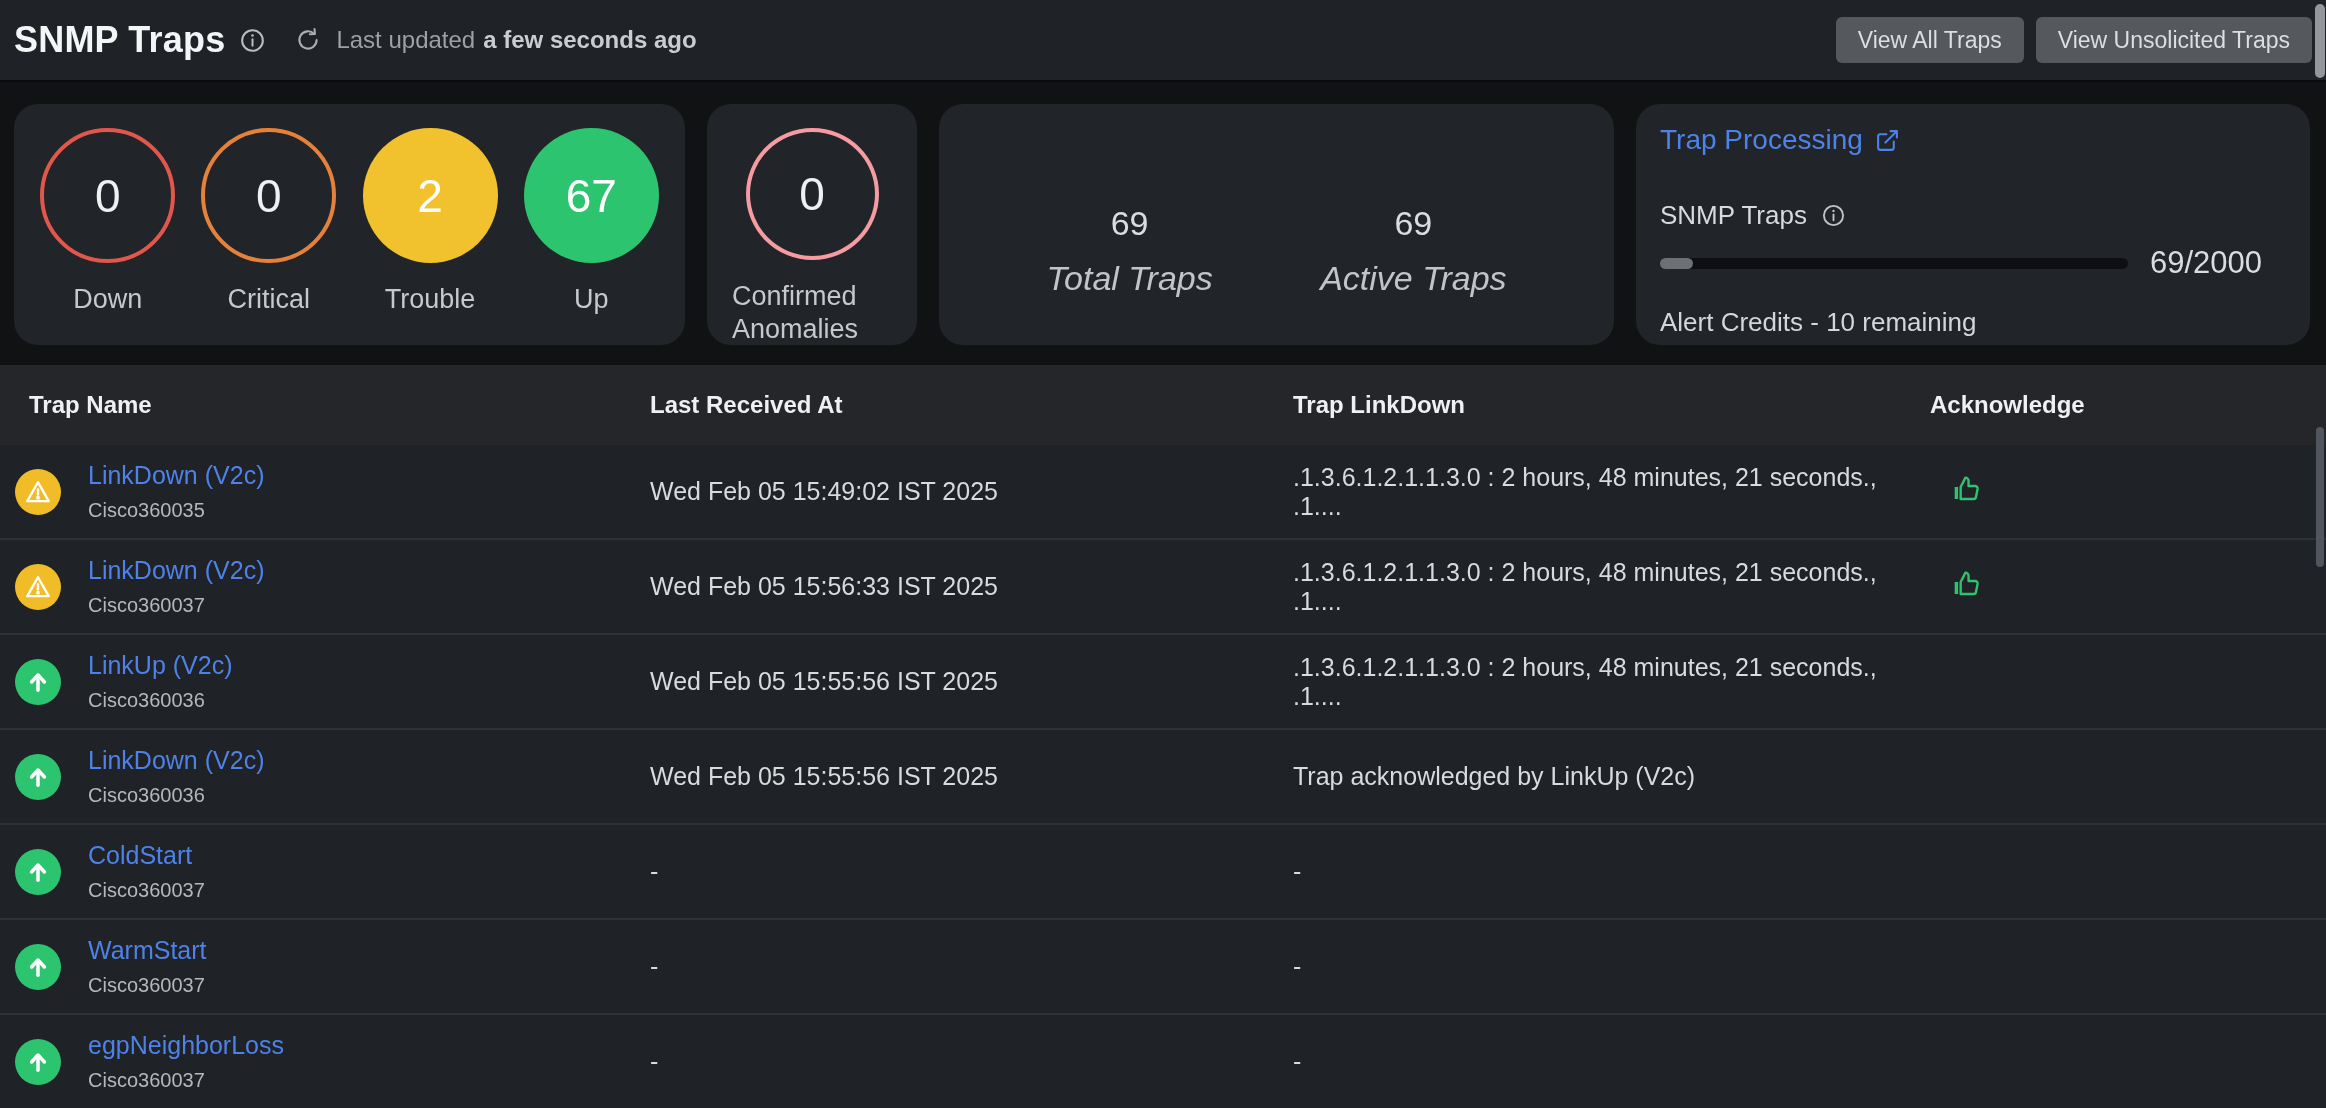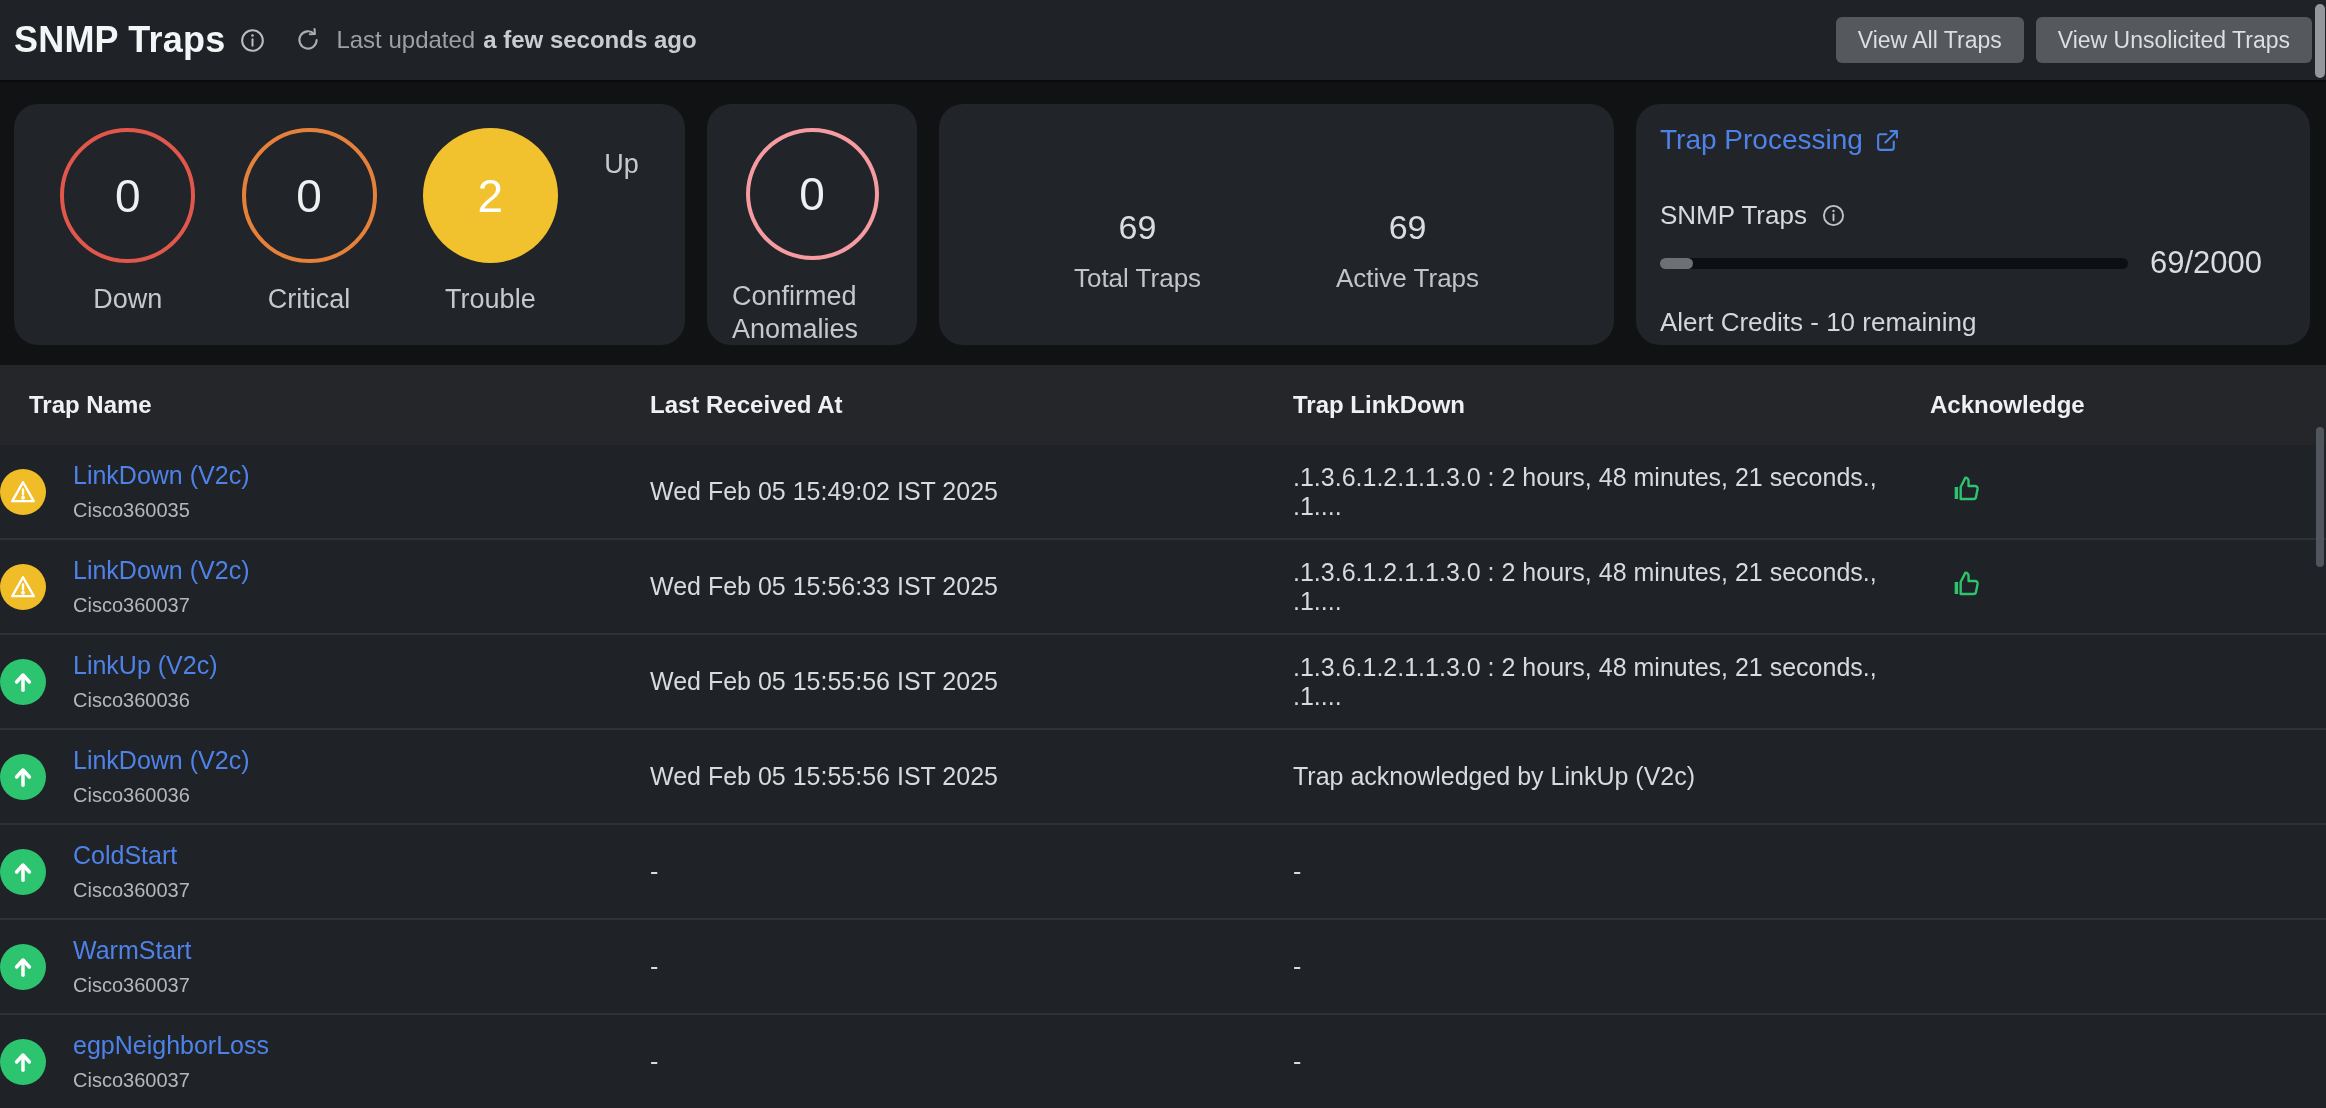--- a/index.html
+++ b/index.html
@@ -26,42 +26,42 @@
   .card-statuses { width:671px; display:flex; align-items:flex-start; justify-content:space-evenly; padding-top:24px; }
   .status-item { display:flex; flex-direction:column; align-items:center; }
   .circle { width:135px; height:135px; border-radius:50%; display:flex; align-items:center;
             justify-content:center; font-size:46px; color:#eef0f2; }
   .circle.filled { color:#ffffff; }
   .status-label { margin-top:20px; font-size:27px; color:#c6c9cc; text-align:left; line-height:1.2; }
   .card-anomalies { width:210px; display:flex; flex-direction:column; align-items:center; padding-top:24px; }
   .card-totals { width:675px; display:flex; align-items:center; justify-content:space-evenly; }
   .stat { text-align:center; transform:translateY(26px); }
   .stat-value { font-size:34px; font-weight:500; color:#dadce0; }
-  .stat-label { font-size:26px; color:#c2c5c8; margin-top:16px; }
+  .stat-label { font-size:34px; color:#c2c5c8; margin-top:16px;font-style:italic; }
   .card-processing { flex:1; padding:20px 28px 0 24px; }
   .proc-title-row { display:flex; align-items:center; gap:12px; }
   .proc-title { font-size:28px; color:#4e82e8; cursor:pointer; }
   .meter-label-row { display:flex; align-items:center; gap:14px; margin-top:44px; }
   .meter-label { font-size:26px; color:#d8dadc; }
   .meter-row { display:flex; align-items:center; gap:22px; margin-top:14px; }
   .meter-track { width:468px; height:11px; background:#0e0f12; border-radius:6px; position:relative; }
   .meter-fill { position:absolute; left:0; top:0; height:11px; background:#6e7174; border-radius:6px; }
   .meter-value { font-size:31px; color:#dadde0; }
   .credits { margin-top:26px; font-size:26px; color:#d4d6d9; }
 
   
   .trap-table { margin-top:20px; }
   .thead { height:80px; background:#24262a; display:grid;
            grid-template-columns:650px 643px 637px 1fr; align-items:center; }
   .thead .th { font-size:24px; font-weight:700; color:#eef0f2; }
   .thead .th:first-child { padding-left:5px;margin-left:24px; }
   .trow { height:95px; background:#1f2226; border-bottom:2px solid #2e3136; display:grid;
           grid-template-columns:650px 643px 637px 1fr; align-items:center; }
   .cell { font-size:25px; color:#d8dadc; }
-  .name-cell { display:flex; align-items:center; padding-left:0; }
+  .name-cell { display:flex; align-items:center; padding-left:15px; }
   .row-icon { width:46px; height:46px; border-radius:50%; display:inline-flex;
               align-items:center; justify-content:center; flex:none; }
   .name-stack { margin-left:27px; display:flex; flex-direction:column; }
   .trap-link { font-size:25px; color:#4e82e8; text-decoration:none; cursor:pointer; }
   .device { font-size:20px; color:#b5b8bb; margin-top:9px; }
   .ack-cell { padding-left:20px; }
   .thumb { display:inline-flex; cursor:pointer; }
   .thumb.hidden { visibility:hidden; }
 
   
@@ -106,20 +106,21 @@
     </div>
     <div class="status-item">
       <div class="circle" style="border: 4px solid rgb(229, 129, 59);">0</div>
       <div class="status-label">Critical</div>
     </div>
     <div class="status-item">
       <div class="circle filled" style="background: rgb(242, 193, 46);">2</div>
       <div class="status-label">Trouble</div>
     </div>
     <div class="status-item">
+      <div class="circle filled" style="background: rgb(45, 196, 111);">67</div>
       <div class="status-label">Up</div>
     </div>
   </div>
 
   <div class="card card-anomalies">
     <div class="circle" id="anomaly-circle" style="width: 133px; height: 133px; border: 4px solid rgb(245, 155, 161);">0</div>
     <div class="status-label" style="max-width:160px;">Confirmed Anomalies</div>
   </div>
 
   <div class="card card-totals">

